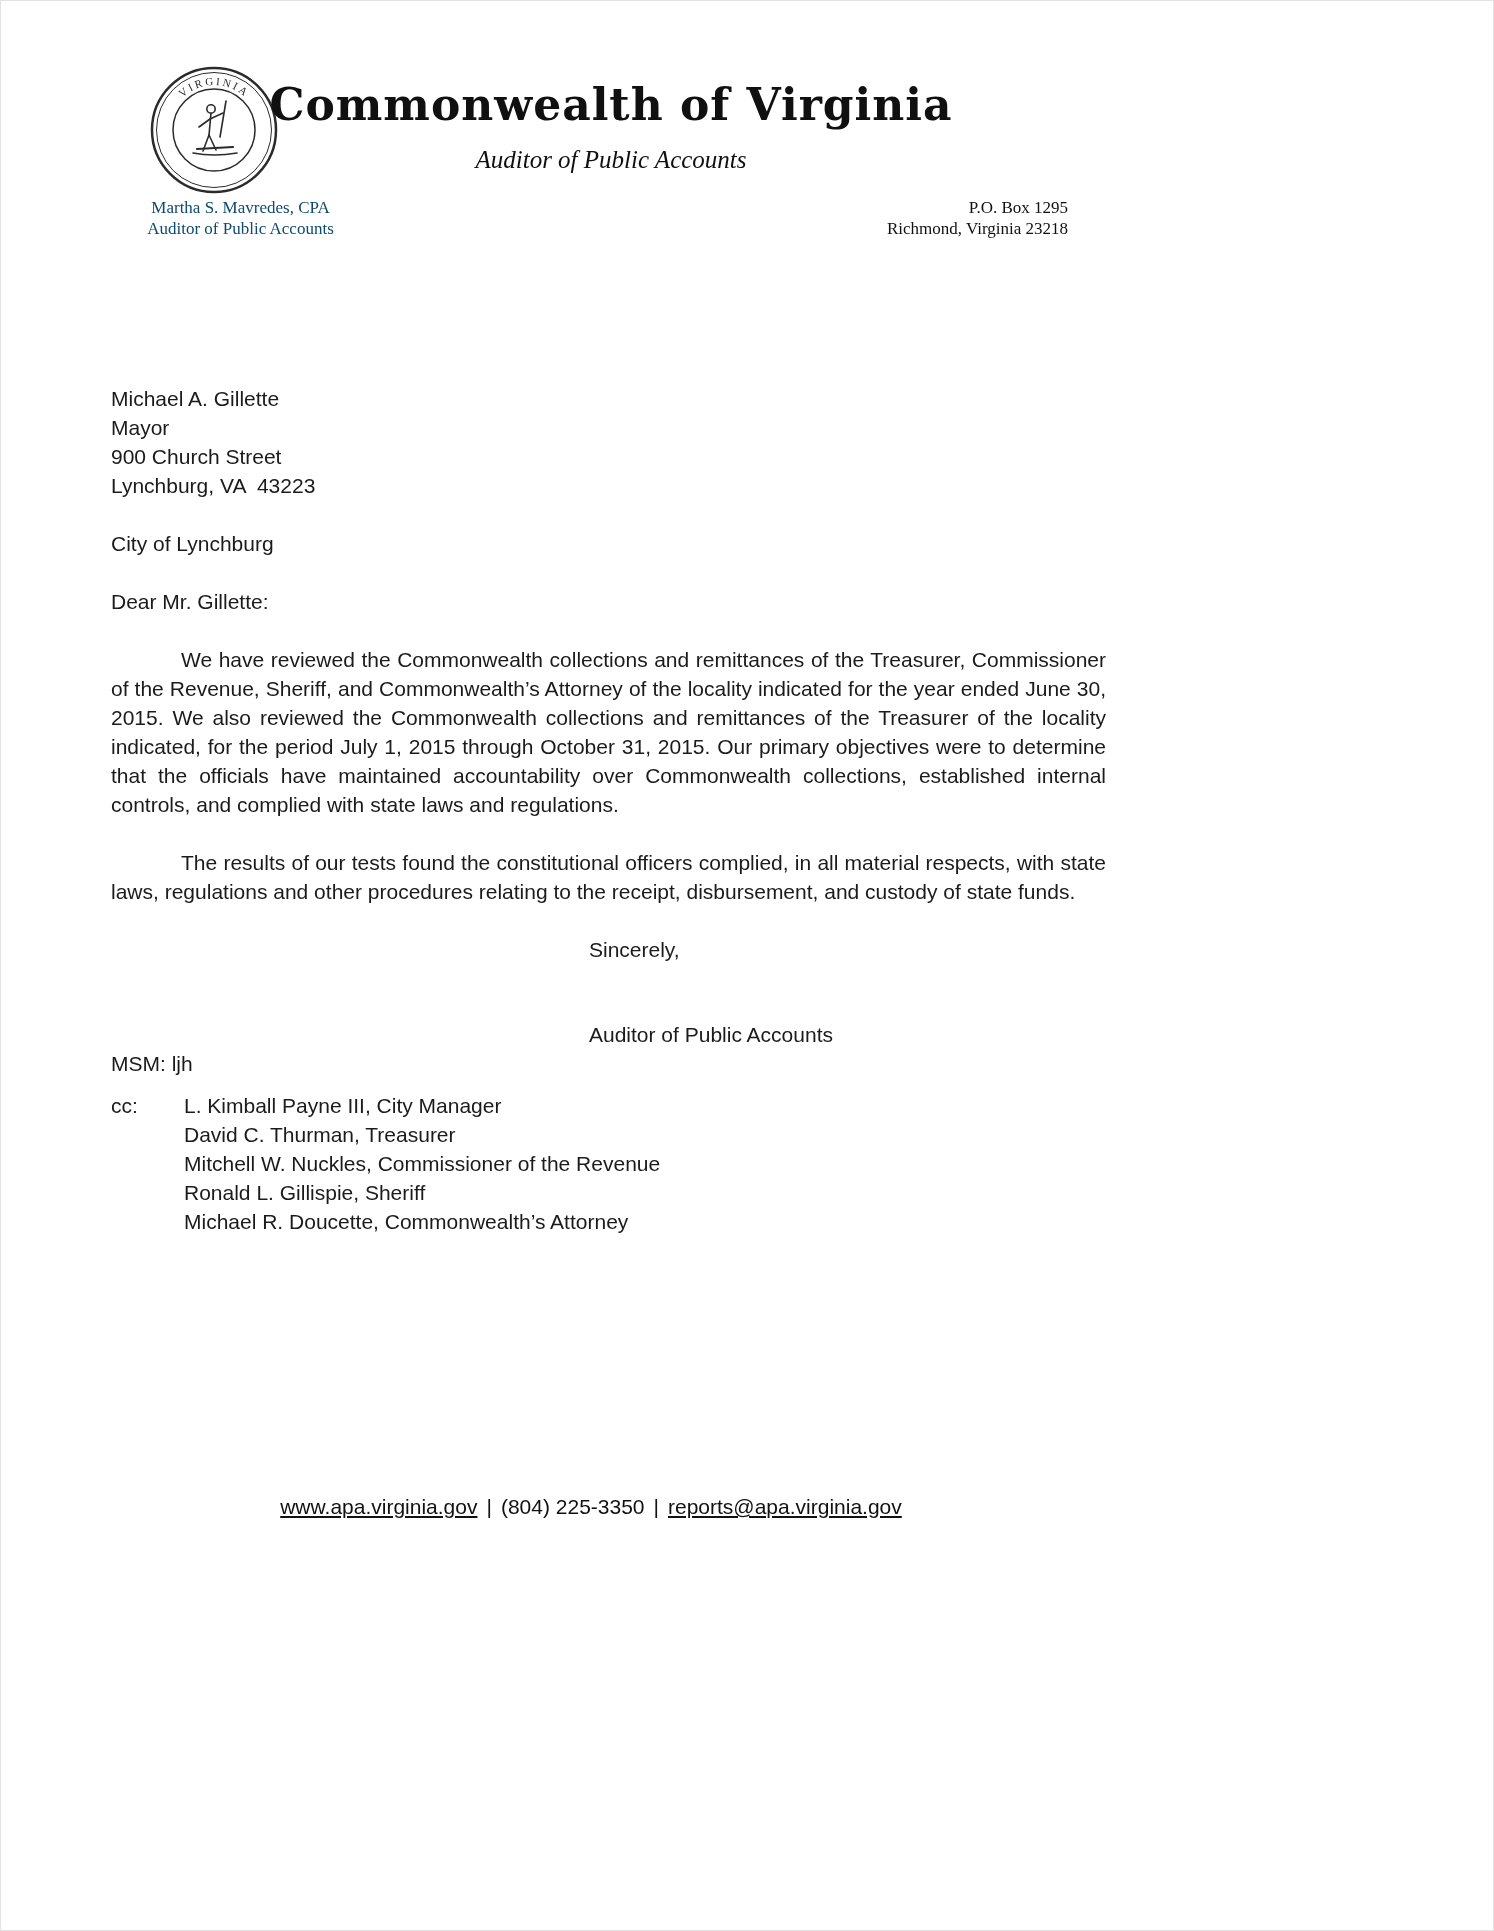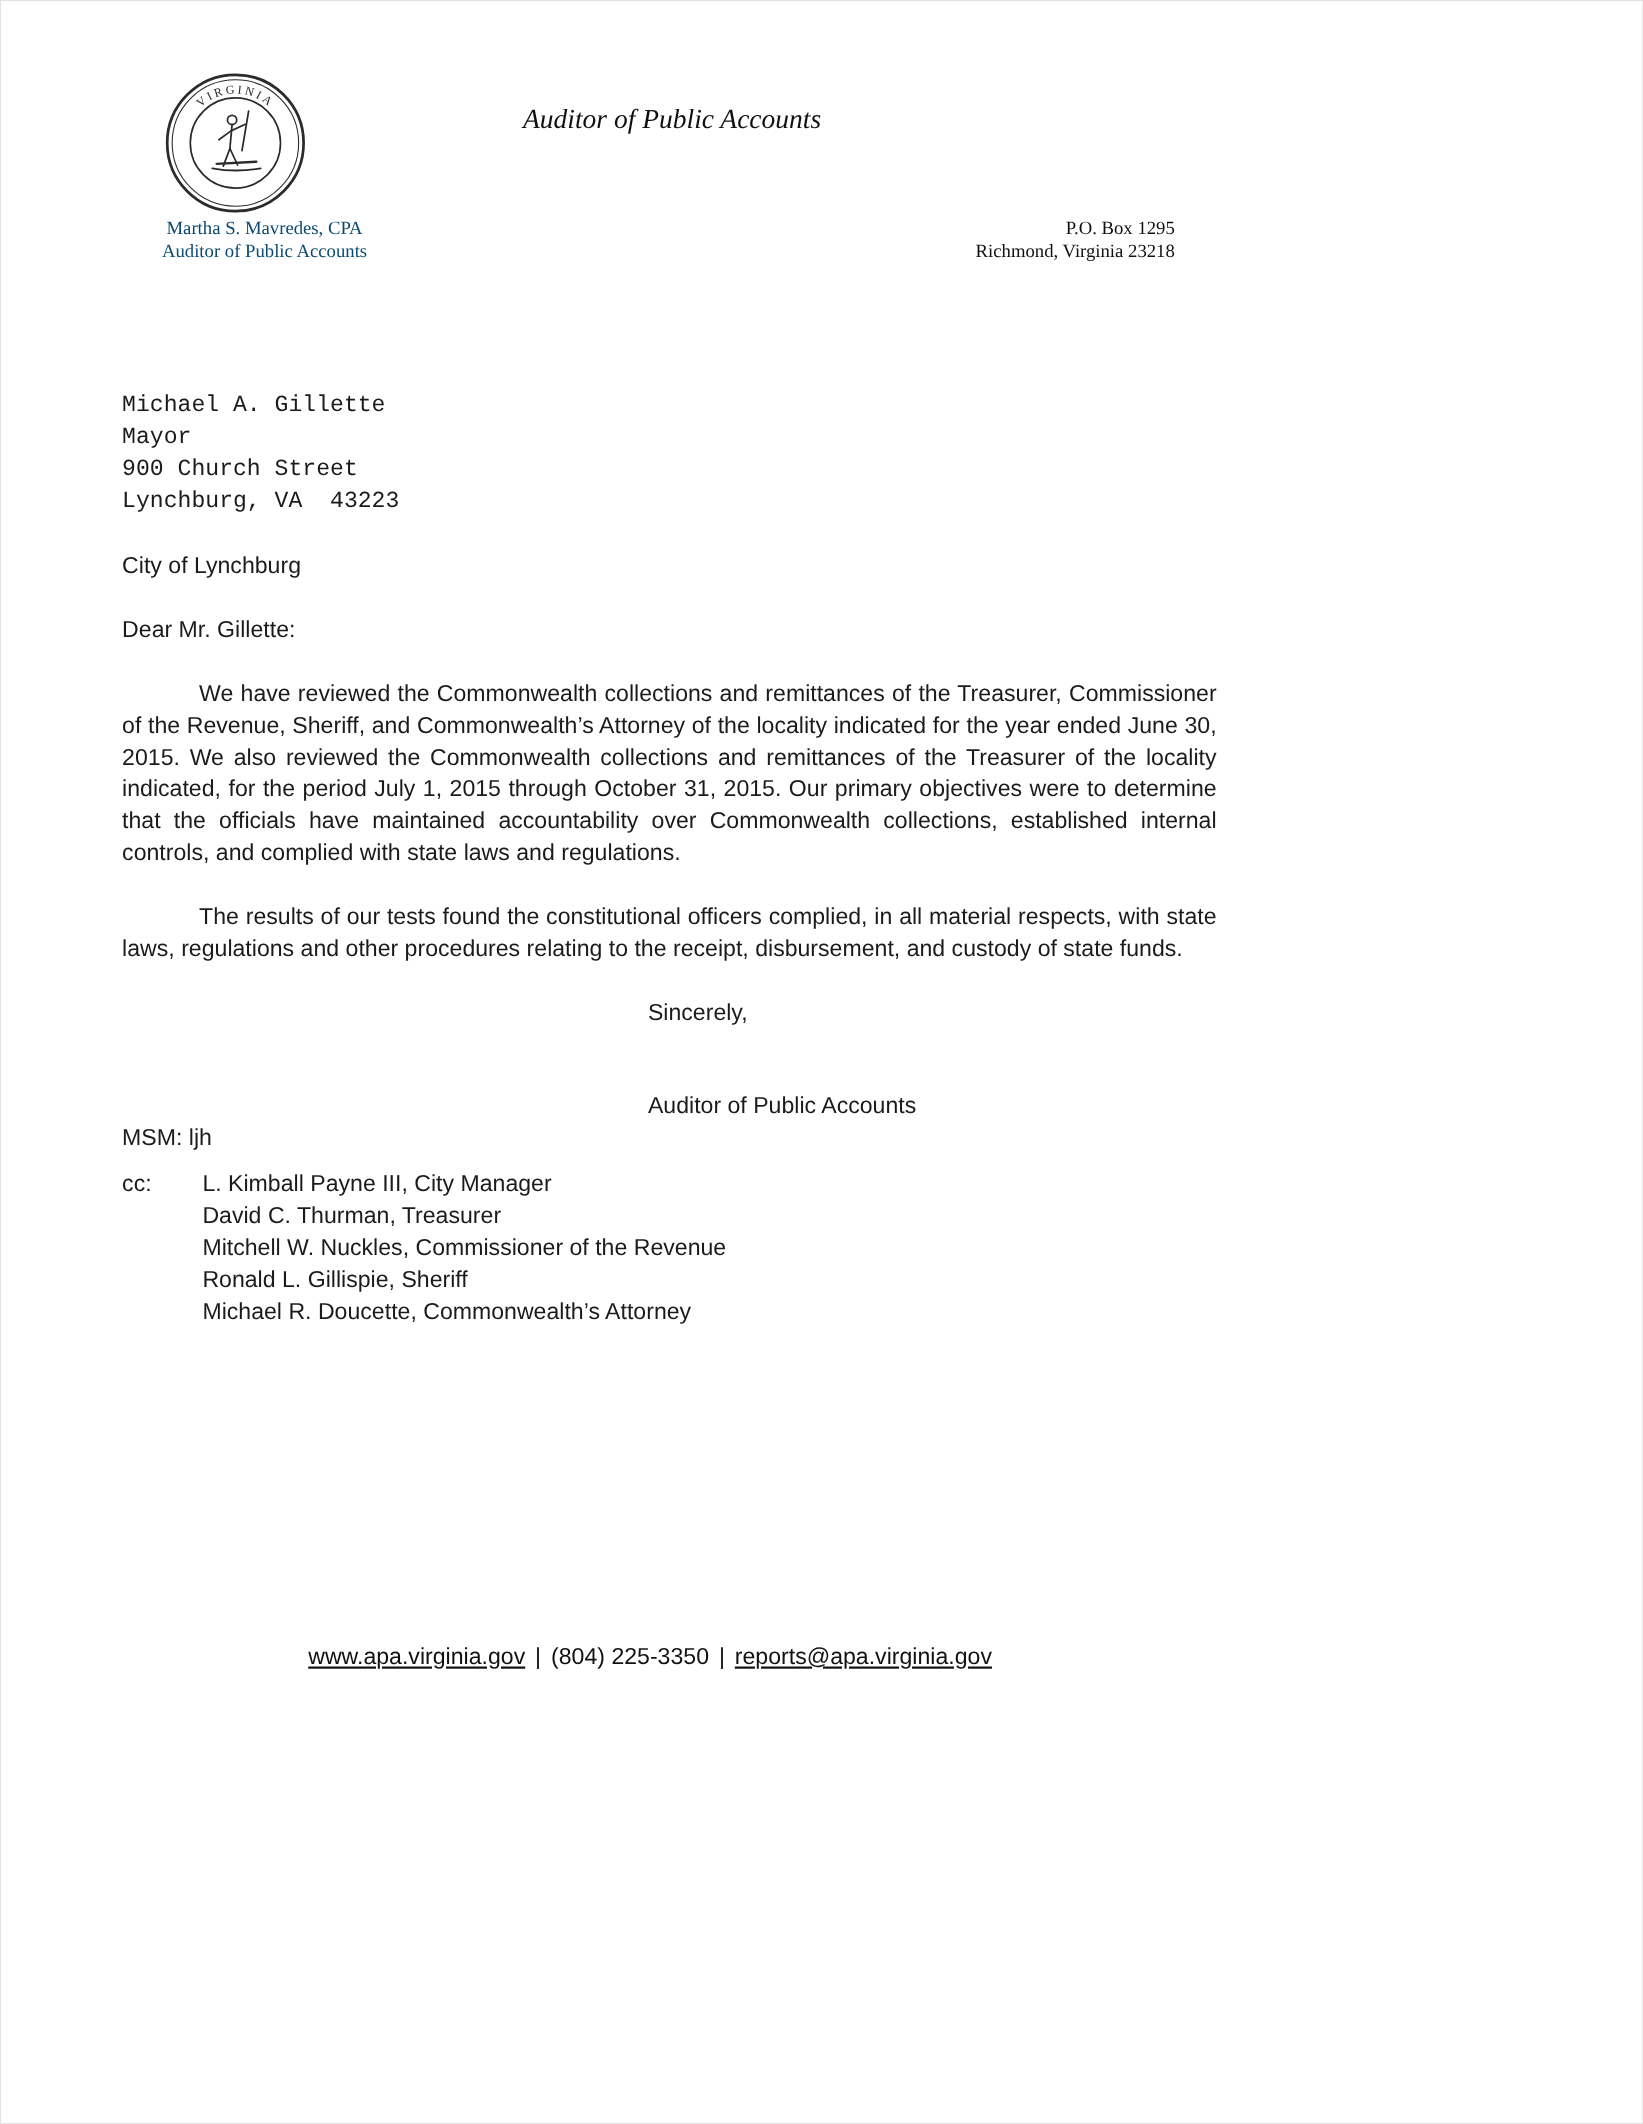--- a/index.html
+++ b/index.html
@@ -65,21 +65,21 @@
   .content {
     position: absolute;
     top: 326px;
     left: 110px;
     width: 995px;
     font-size: 21px;
     line-height: 29px;
     color: #1b1b1b;
   }
   .tab-stop { margin-left: 478px; }
-  .recipient-block { margin-top: 28px; font-family: Liberation Mono, monospace; }
+  .recipient-block { margin-top: 57px; }
   .prewrap { white-space: pre-wrap; }
   .locality-line { margin-top: 29px; }
   .salutation-line { margin-top: 29px; }
   .body-par {
     margin-top: 29px;
     text-align: justify;
     text-indent: 70px;
   }
   .closing-line { margin-top: 29px; }
   .sig-title-line { margin-top: 56px; }
@@ -130,20 +130,21 @@
         <path d="M 61 54 L 74 48"></path>
         <path d="M 77 36 L 71 72"></path>
         <path d="M 60 70 L 54 86"></path>
         <path d="M 60 70 L 67 85"></path>
         <path d="M 44 88 Q 65 92 88 88"></path>
         <path d="M 48 84 L 84 82" stroke-width="2.2"></path>
       </g>
     </svg>
 
     <div class="org-title-wrap">
+      <div class="org-title">Commonwealth of Virginia</div>
       <div class="org-subtitle">Auditor of Public Accounts</div>
     </div>
 
     <div class="official-block">
       <div>Martha S. Mavredes, CPA</div>
       <div>Auditor of Public Accounts</div>
     </div>
 
     <div class="apa-address-block">
       <div>P.O. Box 1295</div>

